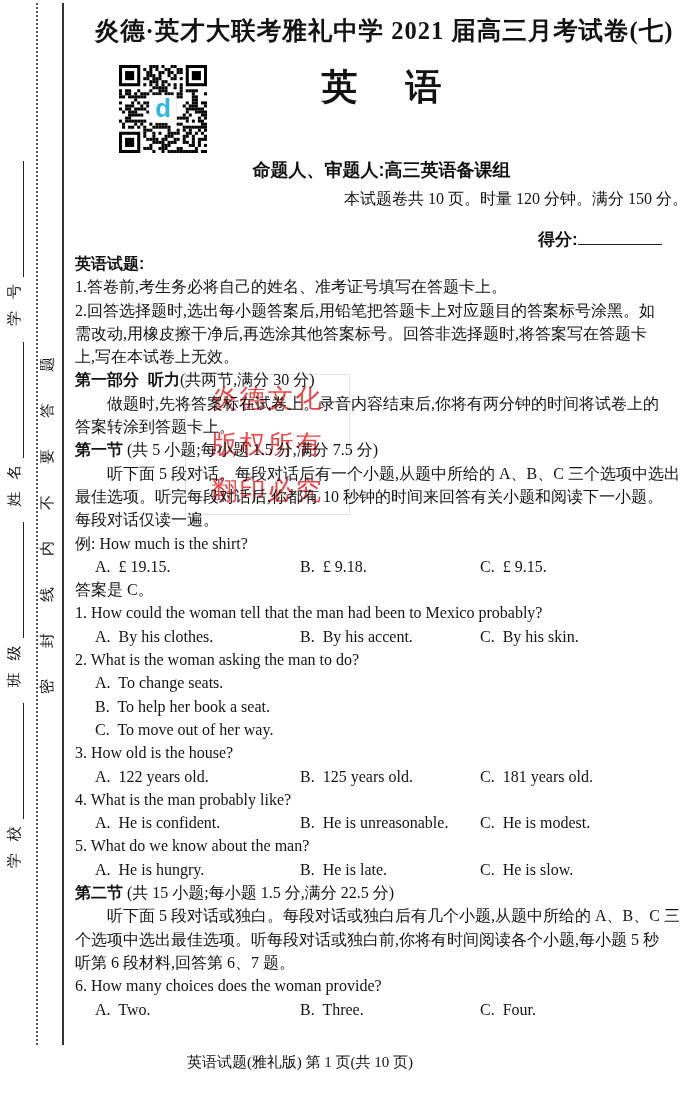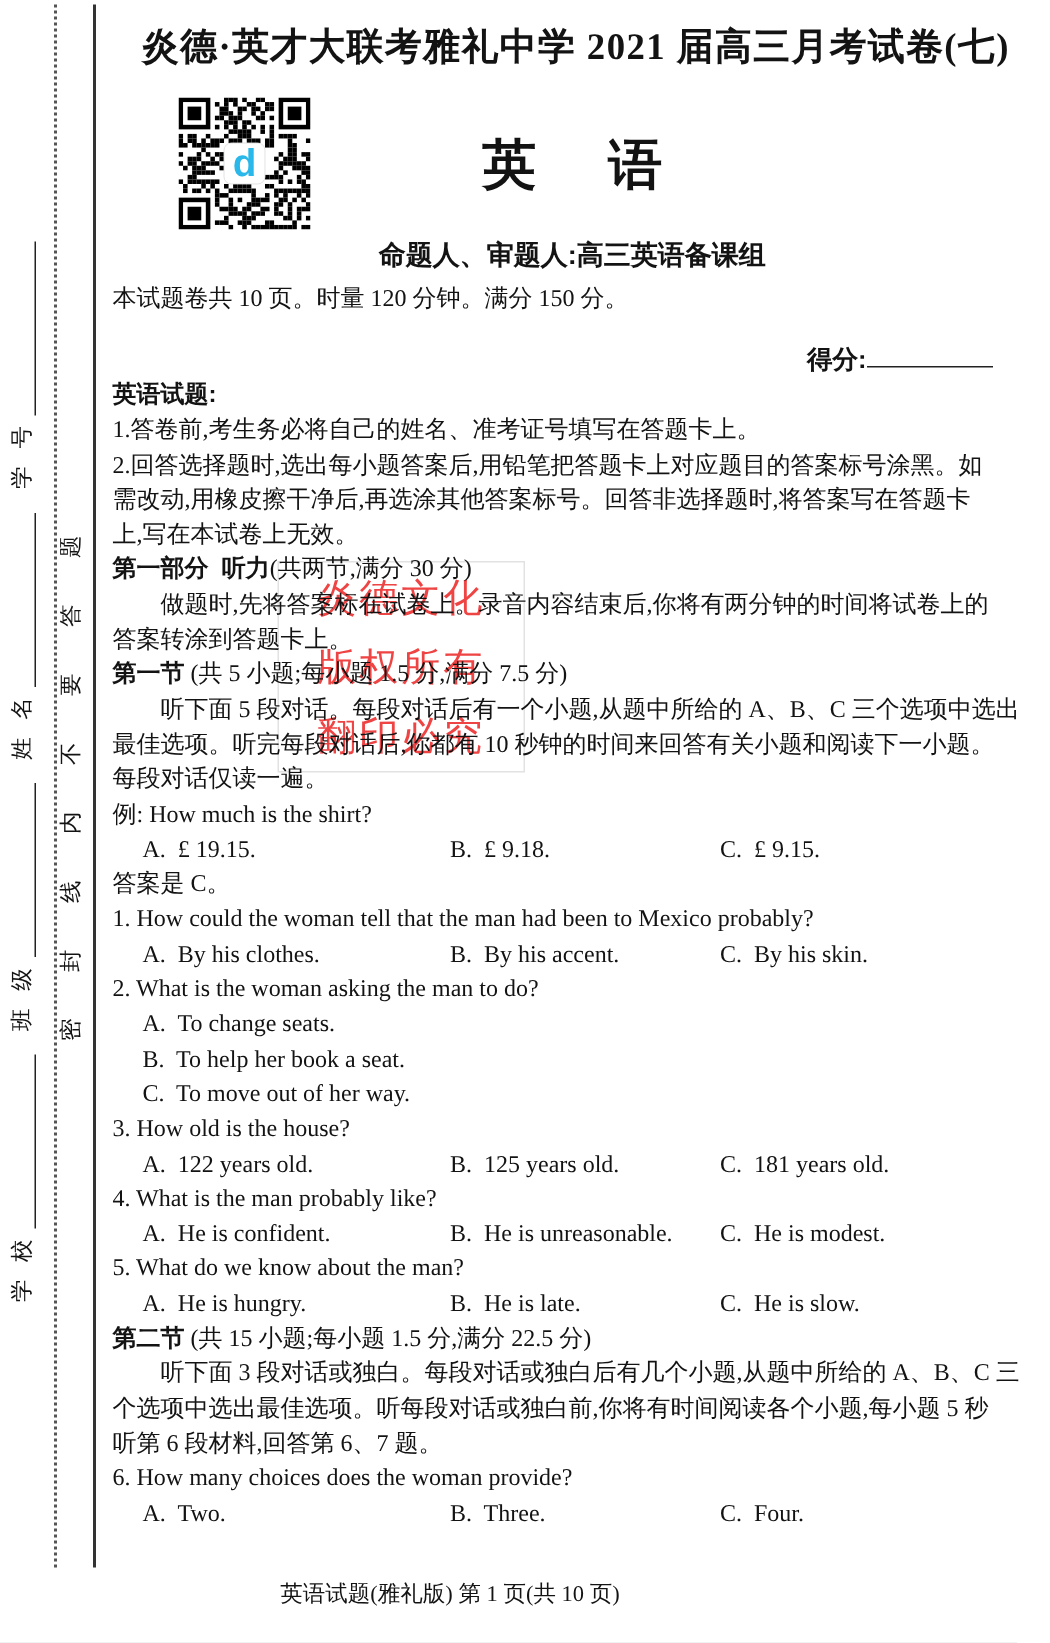--- a/index.html
+++ b/index.html
@@ -14,26 +14,26 @@
   .stu-fields .m-label{margin:0 3px 0 16px;letter-spacing:4px;}
   .stu-fields .m-line{display:inline-block;width:116px;height:15px;border-bottom:1.5px solid #222;}
   .seal-text{position:absolute;left:38px;top:694px;width:374px;height:18px;
              transform:rotate(-90deg);transform-origin:0 0;font-size:15px;letter-spacing:31px;
              white-space:nowrap;font-family:"Liberation Sans",sans-serif;}
   
   .header-title{position:absolute;left:78px;top:14px;width:612px;text-align:center;
                 font-size:25px;font-weight:bold;white-space:nowrap;letter-spacing:1px;
                 transform:scaleX(.98);transform-origin:center;}
   .qr{position:absolute;left:119px;top:65px;width:88px;height:88px;}
-  .subject-title{position:absolute;left:75px;top:86px;width:613px;text-align:center;
+  .subject-title{position:absolute;left:75px;top:63px;width:613px;text-align:center;
                  font-size:36px;font-weight:bold;font-family:"Liberation Sans",sans-serif;
                  word-spacing:38px;white-space:pre;}
   .setter-line{position:absolute;left:75px;top:158px;width:613px;text-align:center;
                font-size:18px;font-weight:bold;font-family:"Liberation Sans",sans-serif;}
-  .info-line{position:absolute;left:75px;top:189px;width:613px;text-align:left;font-size:16px;}
+  .info-line{position:absolute;left:75px;top:189px;width:613px;text-align:right;font-size:16px;}
   .score{position:absolute;left:538px;top:228px;font-size:17px;font-weight:bold;
          font-family:"Liberation Sans",sans-serif;}
   .score-line{display:inline-block;width:84px;height:15px;border-bottom:1.5px solid #222;}
   
   .watermark{position:absolute;left:185px;top:374px;width:163px;height:139px;border:1px solid #e2e2e2;
              display:flex;flex-direction:column;justify-content:space-around;align-items:center;
              color:#ef4444;font-size:26px;letter-spacing:2px;z-index:0;
              font-family:"Liberation Sans",sans-serif;}
   
   #body-lines{position:absolute;left:75px;top:252px;width:614px;z-index:1;}
@@ -403,21 +403,21 @@
       <div class="line"><span class="opt-s">A.  To change seats.</span></div>
       <div class="line"><span class="opt-s">B.  To help her book a seat.</span></div>
       <div class="line"><span class="opt-s">C.  To move out of her way.</span></div>
       <div class="line">3. How old is the house?</div>
       <div class="line"><span class="opt opt0">A.  122 years old.</span><span class="opt opt1">B.  125 years old.</span><span class="opt opt2">C.  181 years old.</span></div>
       <div class="line">4. What is the man probably like?</div>
       <div class="line"><span class="opt opt0">A.  He is confident.</span><span class="opt opt1">B.  He is unreasonable.</span><span class="opt opt2">C.  He is modest.</span></div>
       <div class="line">5. What do we know about the man?</div>
       <div class="line"><span class="opt opt0">A.  He is hungry.</span><span class="opt opt1">B.  He is late.</span><span class="opt opt2">C.  He is slow.</span></div>
       <div class="line"><span class="b">第二节</span><span> (共 15 小题;每小题 1.5 分,满分 22.5 分)</span></div>
-      <div class="line indent">听下面 3 段对话或独白。每段对话或独白后有几个小题,从题中所给的 A、B、C 三</div>
+      <div class="line indent">听下面 5 段对话或独白。每段对话或独白后有几个小题,从题中所给的 A、B、C 三</div>
       <div class="line">个选项中选出最佳选项。听每段对话或独白前,你将有时间阅读各个小题,每小题 5 秒</div>
       <div class="line">听第 6 段材料,回答第 6、7 题。</div>
       <div class="line">6. How many choices does the woman provide?</div>
       <div class="line"><span class="opt opt0">A.  Two.</span><span class="opt opt1">B.  Three.</span><span class="opt opt2">C.  Four.</span></div>
     </div>
 
   <div class="footer">英语试题(雅礼版)   第 1 页(共 10 页)</div>
 </div>
 
 </body></html>

